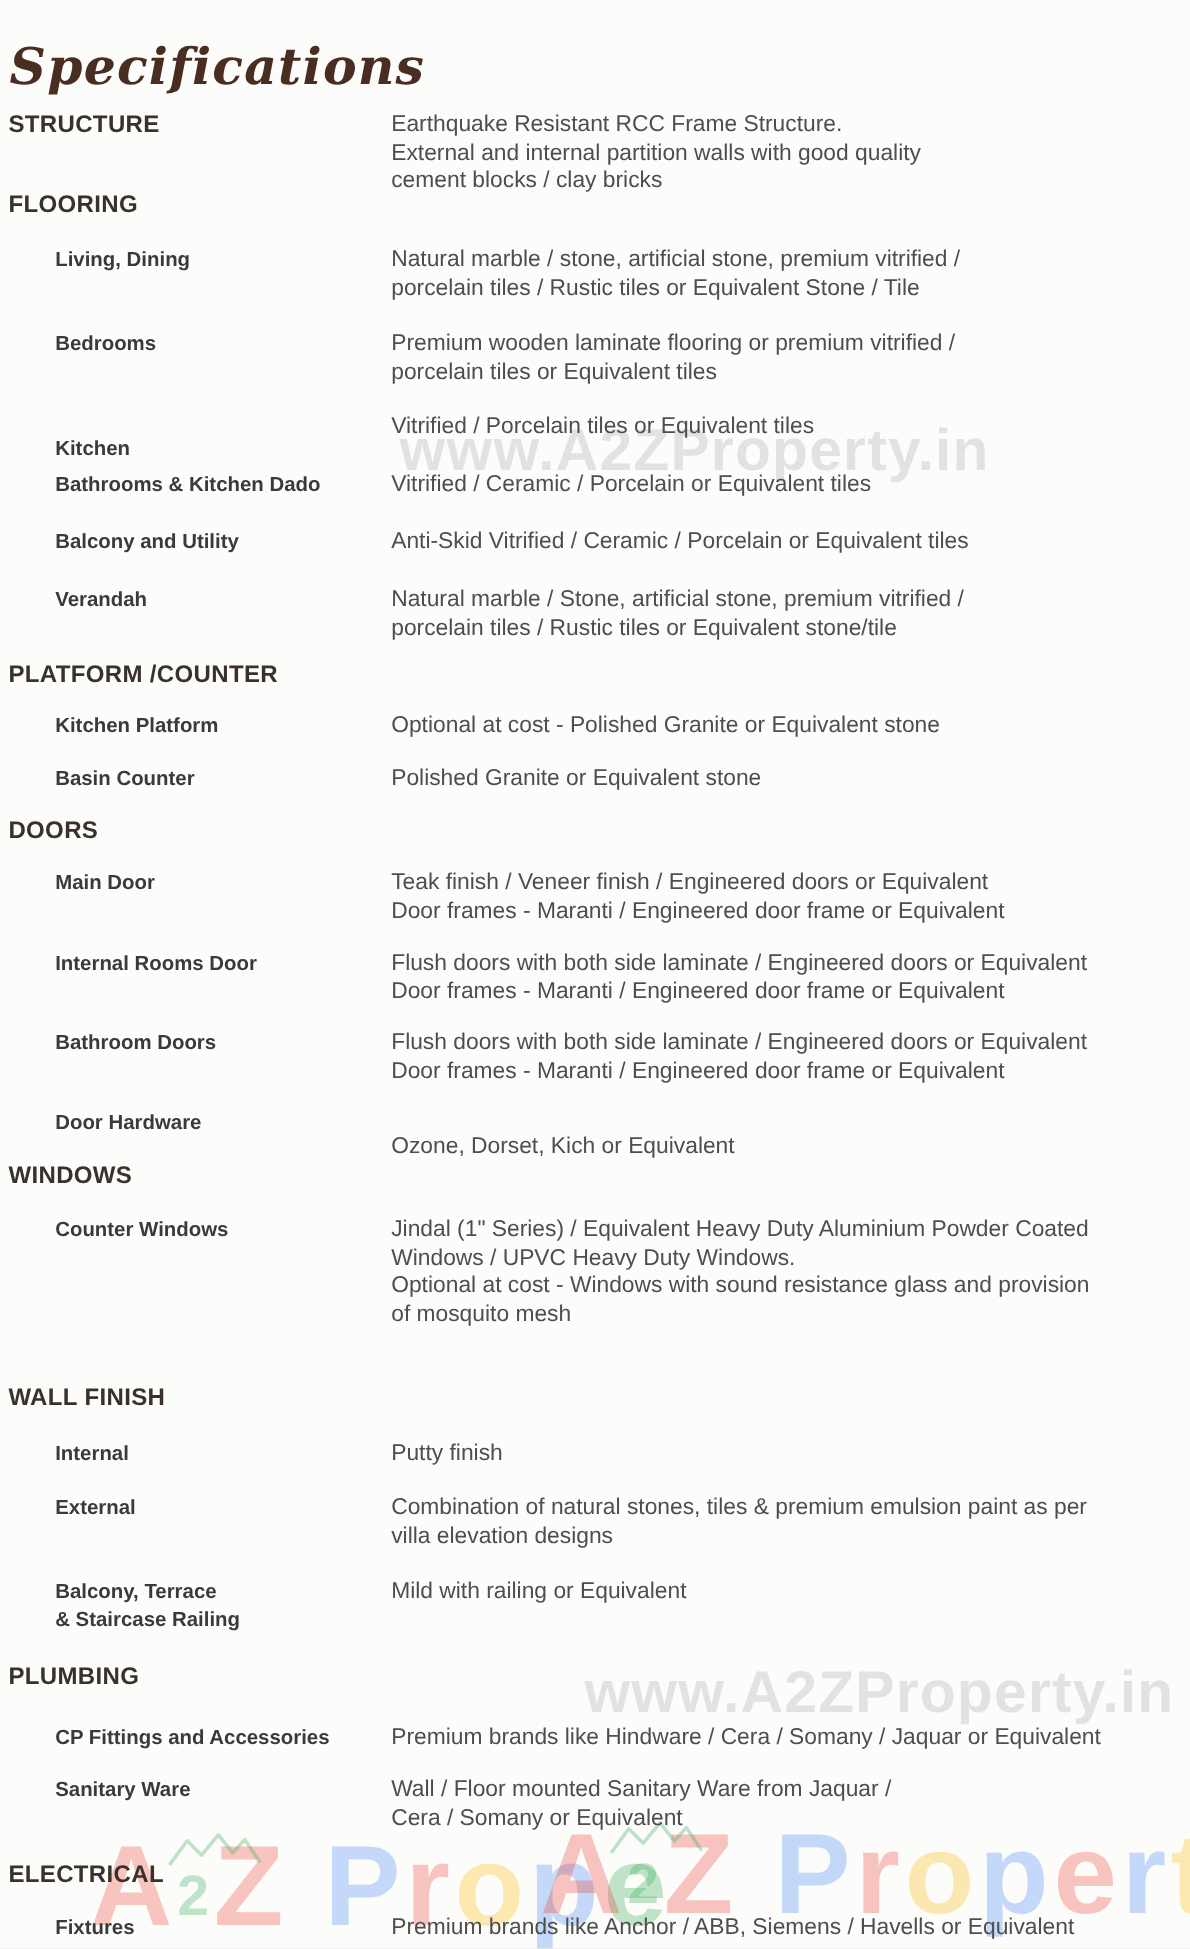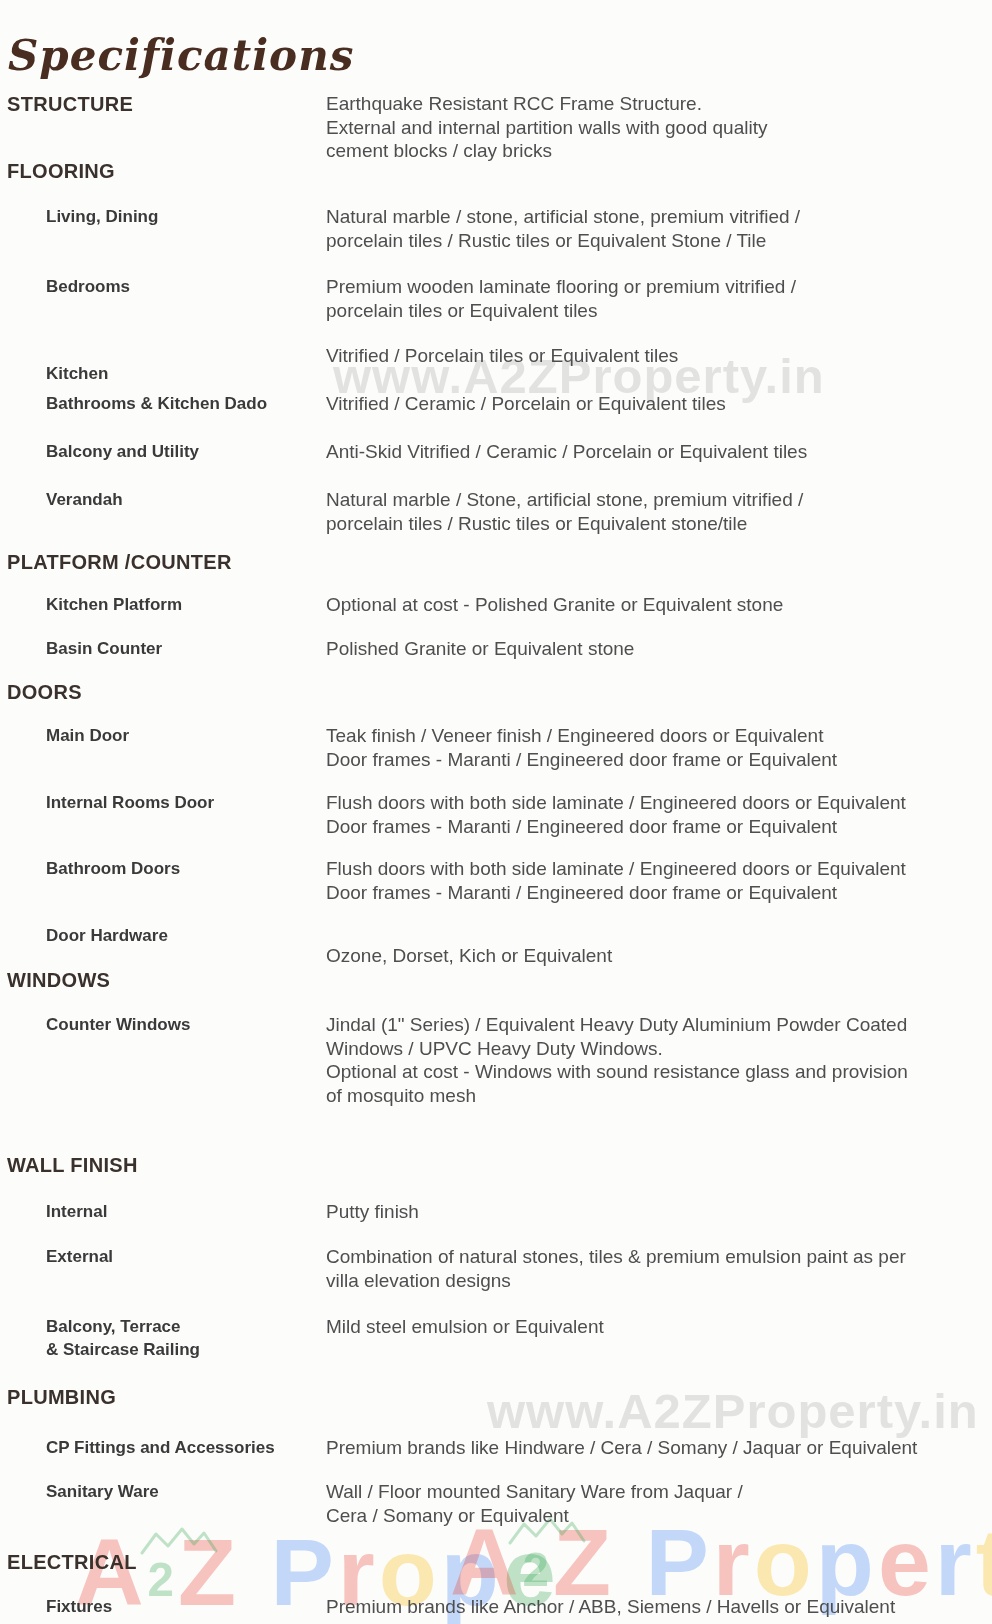--- a/index.html
+++ b/index.html
@@ -126,21 +126,21 @@
 Optional at cost - Windows with sound resistance glass and provision
 of mosquito mesh</div>
         <div class="section-header" style="top: 1153px; left: 7px;">WALL FINISH</div>
         <div class="row-label" style="top: 1200px; left: 46px;">Internal</div>
         <div class="row-value" style="top: 1200px;">Putty finish</div>
         <div class="row-label" style="top: 1245px; left: 46px;">External</div>
         <div class="row-value" style="top: 1245px;">Combination of natural stones, tiles &amp; premium emulsion paint as per
 villa elevation designs</div>
         <div class="row-label" style="top: 1315px; left: 46px;">Balcony, Terrace
 &amp; Staircase Railing</div>
-        <div class="row-value" style="top: 1315px;">Mild steel emulsion or Equivalent</div>
+        <div class="row-value" style="top: 1315px;">Mild with railing or Equivalent</div>
         <div class="section-header" style="top: 1385px; left: 7px;">PLUMBING</div>
         <div class="row-label" style="top: 1436px; left: 46px;">CP Fittings and Accessories</div>
         <div class="row-value" style="top: 1436px;">Premium brands like Hindware / Cera / Somany / Jaquar or Equivalent</div>
         <div class="row-label" style="top: 1480px; left: 46px;">Sanitary Ware</div>
         <div class="row-value" style="top: 1480px;">Wall / Floor mounted Sanitary Ware from Jaquar /
 Cera / Somany or Equivalent</div>
         <div class="section-header" style="top: 1550px; left: 7px;">ELECTRICAL</div>
         <div class="row-label" style="top: 1595px; left: 46px;">Fixtures</div>
         <div class="row-value" style="top: 1595px;">Premium brands like Anchor / ABB, Siemens / Havells or Equivalent</div>
       </div>

